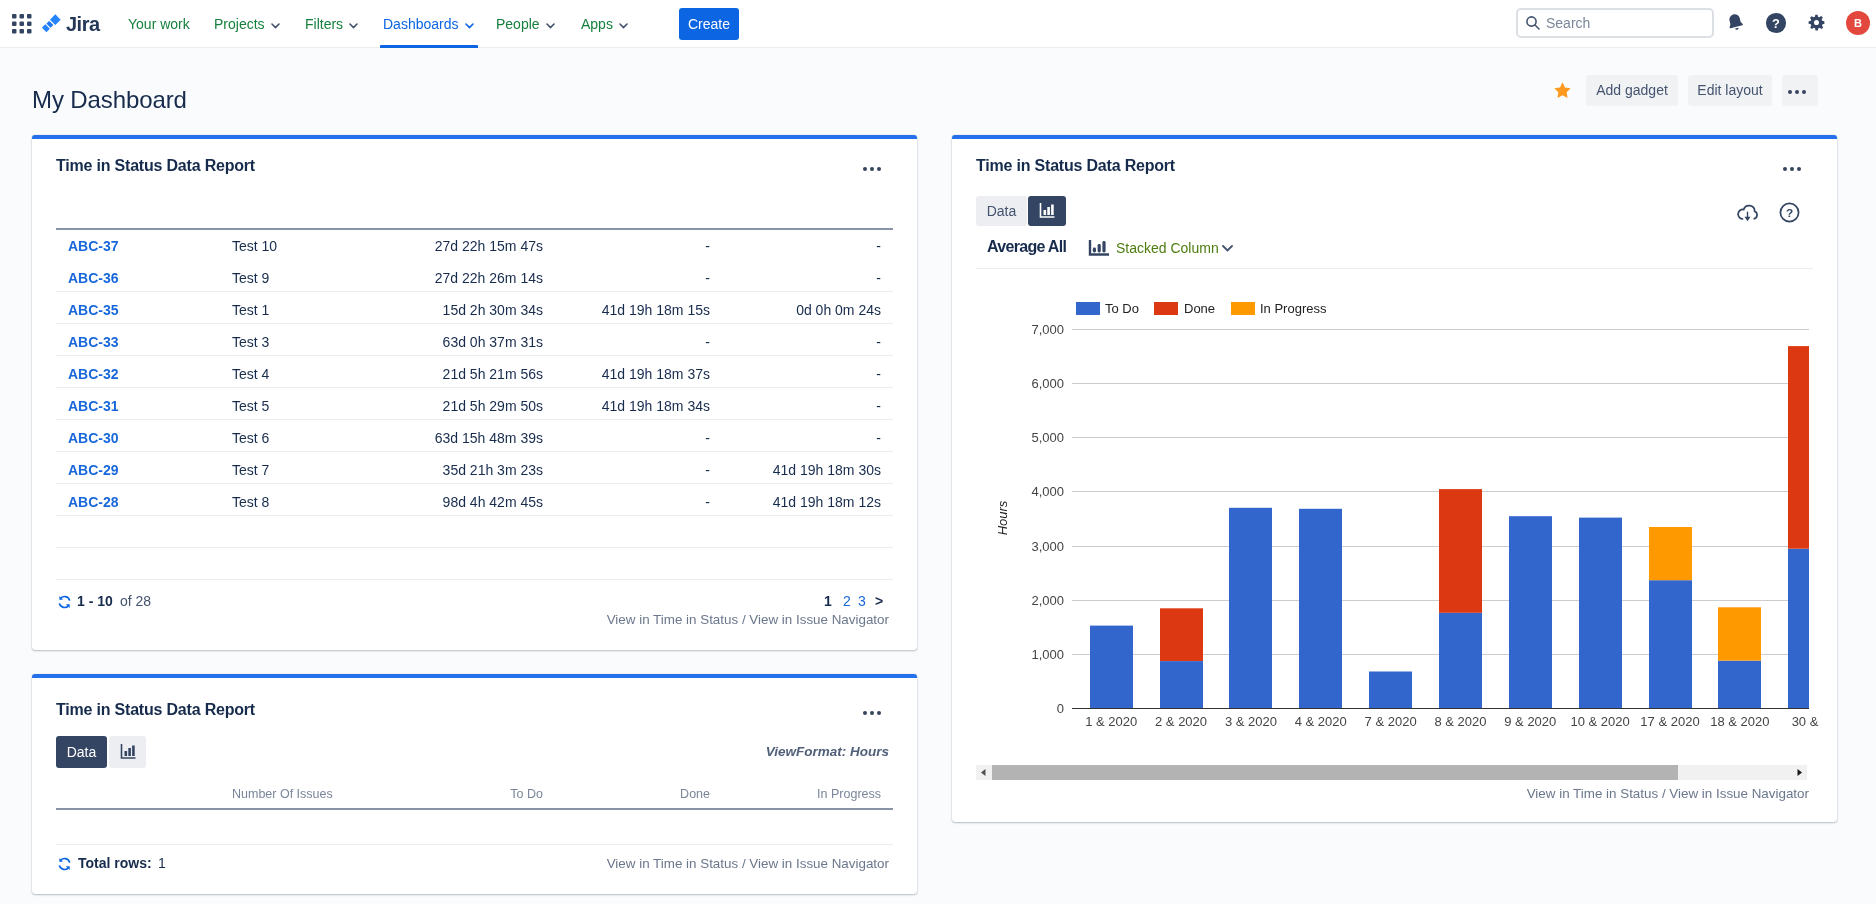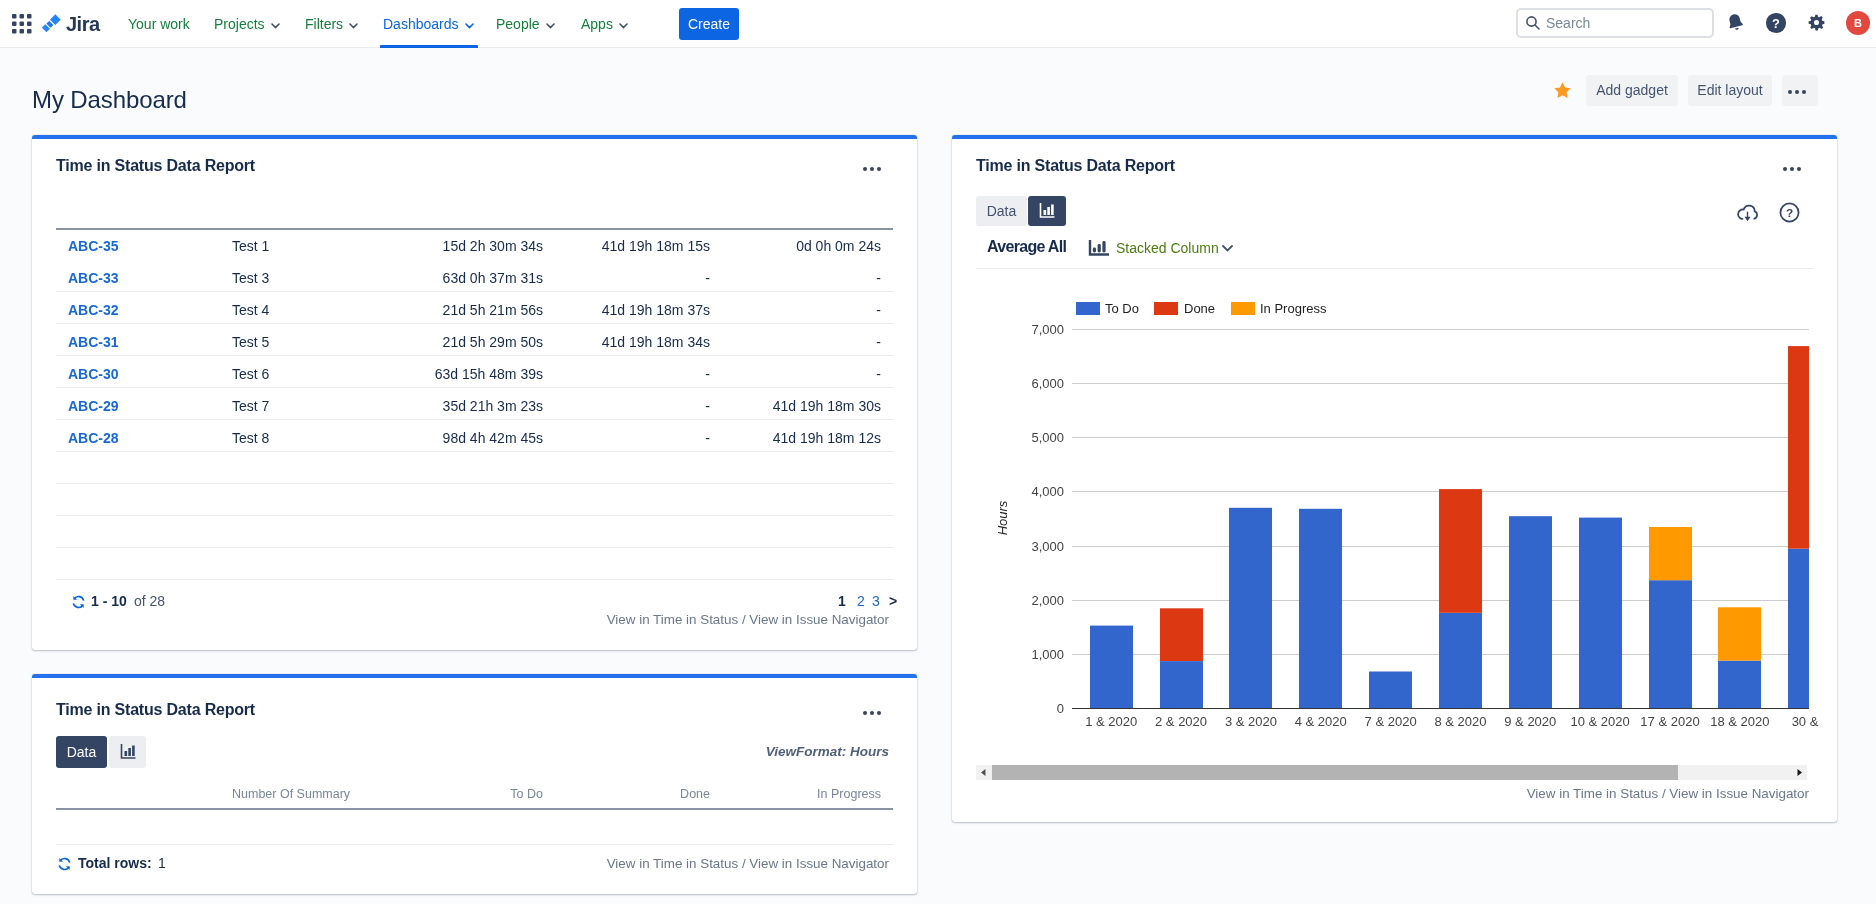--- a/index.html
+++ b/index.html
@@ -127,20 +127,34 @@
     <table class="rep body" id="t1body">
       <colgroup>
           <col style="width:176px">
           <col style="width:180px">
           <col style="width:143px">
           <col style="width:167px">
           <col style="width:171px">
         </colgroup>
         <tbody>
           <tr style="height:32px;">
+            <td class="al key" style="padding-left:12px;">ABC-37</td>
+            <td class="al">Test 10</td>
+            <td class="ar">27d 22h 15m 47s</td>
+            <td class="ar">-</td>
+            <td class="ar" style="padding-right:12px;">-</td>
+          </tr>
+          <tr style="height:32px;">
+            <td class="al key" style="padding-left:12px;">ABC-36</td>
+            <td class="al">Test 9</td>
+            <td class="ar">27d 22h 26m 14s</td>
+            <td class="ar">-</td>
+            <td class="ar" style="padding-right:12px;">-</td>
+          </tr>
+          <tr style="height:32px;">
             <td class="al key" style="padding-left:12px;">ABC-35</td>
             <td class="al">Test 1</td>
             <td class="ar">15d 2h 30m 34s</td>
             <td class="ar">41d 19h 18m 15s</td>
             <td class="ar" style="padding-right:12px;">0d 0h 0m 24s</td>
           </tr>
           <tr style="height:32px;">
             <td class="al key" style="padding-left:12px;">ABC-33</td>
             <td class="al">Test 3</td>
             <td class="ar">63d 0h 37m 31s</td>
@@ -188,21 +202,21 @@
   <div class="hl" style="top:156px;"></div>
     <div class="hl" style="top:188px;"></div>
     <div class="hl" style="top:220px;"></div>
     <div class="hl" style="top:252px;"></div>
     <div class="hl" style="top:284px;"></div>
     <div class="hl" style="top:316px;"></div>
     <div class="hl" style="top:348px;"></div>
     <div class="hl" style="top:380px;"></div>
     <div class="hl" style="top:412px;"></div>
     <div class="hl" style="top:444px;"></div>
-  <div class="abs" style="left:38px; top:455px; width:837px; height:24px;">
+  <div class="abs" style="left:24px; top:455px; width:837px; height:24px;">
     <svg class="abs" style="left:1px; top:4px;" width="15" height="16" viewBox="0 0 16 16">
         <path fill="none" stroke="#0C66E4" stroke-width="1.8" d="M13.5 6.5A5.6 5.6 0 0 0 3.4 4.6"></path>
         <path fill="#0C66E4" d="M2.5 1.5v4h4z"></path>
         <path fill="none" stroke="#0C66E4" stroke-width="1.8" d="M2.5 9.5a5.6 5.6 0 0 0 10.1 1.9"></path>
         <path fill="#0C66E4" d="M13.5 14.5v-4h-4z"></path>
       </svg>
     <span class="abs" style="left:21px; top:3px; font-size:14px; font-weight:700; color:#172B4D;">1 - 10</span> 
       <span class="abs" style="left:64px; top:3px; font-size:14px; color:#44546F;">of 28</span>
     <span class="abs" style="left:768px; top:3px; font-size:14px; font-weight:700; color:#172B4D;">1</span>
     <span class="abs" style="left:787px; top:3px; font-size:14px; color:#1868DB;">2</span>
@@ -234,21 +248,21 @@
       <colgroup>
           <col style="width:176px">
           <col style="width:180px">
           <col style="width:143px">
           <col style="width:167px">
           <col style="width:171px">
         </colgroup>
       <tbody>
           <tr style="height:28px;">
             <th class="al" style="padding-left:12px;"></th>
-            <th class="al">Number Of Summary</th>
+            <th class="al">Number Of Issues</th>
             <th class="ar">To Do</th>
             <th class="ar">Done</th>
             <th class="ar" style="padding-right:12px;">In Progress</th>
           </tr>
     </tbody>
       </table>
     <div style="width:837px; height:2px; background:#8993A4;"></div>
   </div>
   <div class="hl" style="top:170px;"></div>
   <div class="abs" style="left:24px; top:180px; width:837px; height:22px;">

